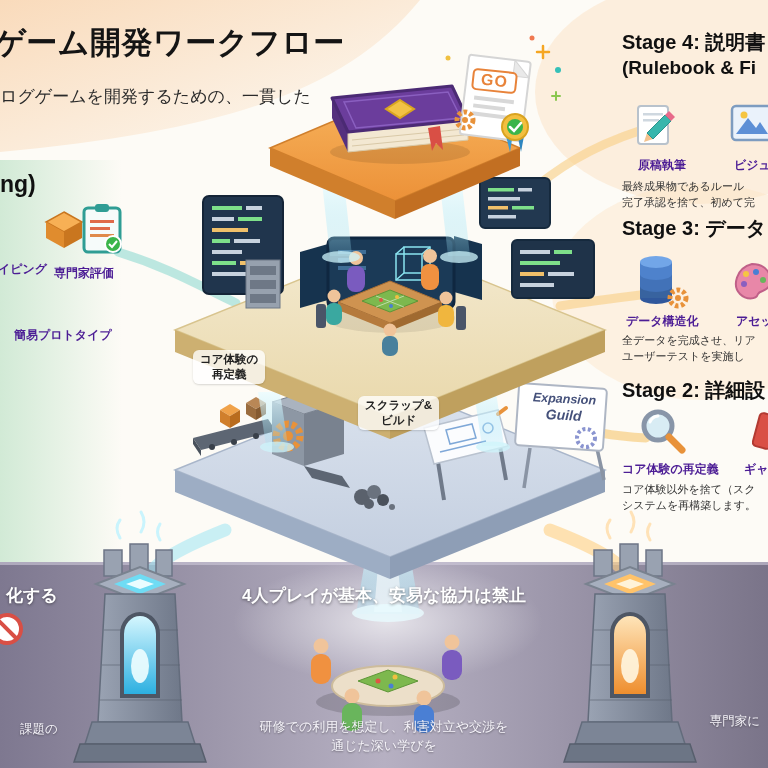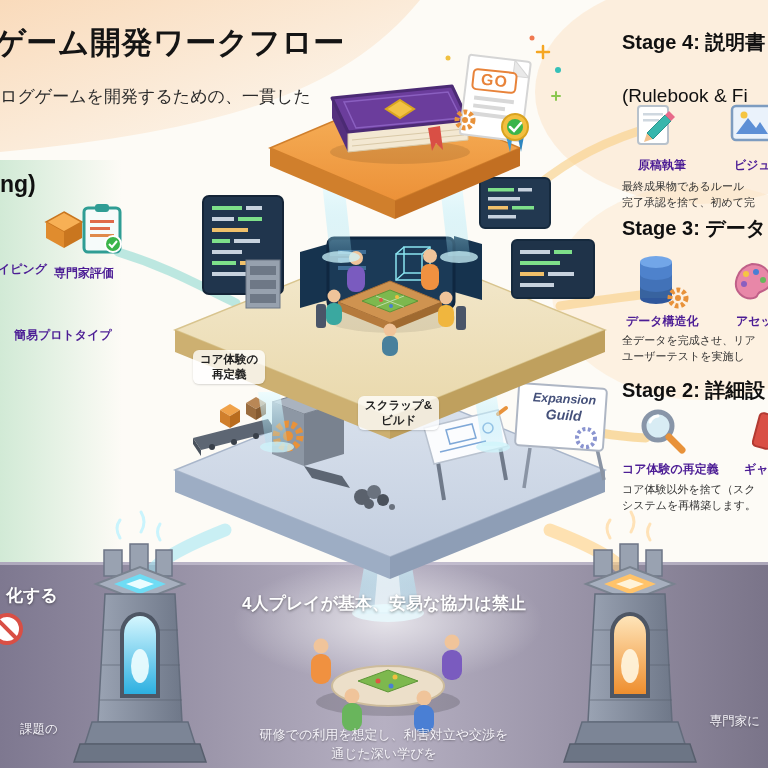--- a/index.html
+++ b/index.html
@@ -3,31 +3,31 @@
 <meta charset="utf-8">
 <style>
   html,body{margin:0;padding:0;background:#e9e9e9;}
   .canvas{position:relative;width:768px;height:768px;overflow:hidden;background:#fdfbf6;
           font-family:"Liberation Sans","DejaVu Sans",sans-serif;}
   .art{position:absolute;left:0;top:0;width:768px;height:768px;}
   .txt{position:absolute;color:#1b1b1b;white-space:nowrap;line-height:1.25;}
   .title{left:-6px;top:24px;font-size:31px;font-weight:800;letter-spacing:.5px;color:#141414;}
   .sub{left:0;font-size:17px;color:#2a2a2a;}
   .h-big{font-size:20px;font-weight:800;color:#101010;}
-  .h-sub{font-size:19px;font-weight:400;color:#101010;margin-top:28px;}
+  .h-sub{font-size:19px;font-weight:700;color:#101010;}
   .h-left{font-size:23px;font-weight:800;color:#101010;}
   .lbl{font-size:12px;font-weight:700;color:#4c1d95;}
   .body{font-size:11px;color:#333;}
   .chip{position:absolute;background:rgba(255,255,255,.78);border-radius:6px;padding:2px 7px;
         font-size:11.5px;font-weight:700;color:#222;text-align:center;line-height:1.3;
         box-shadow:0 1px 2px rgba(0,0,0,.15);}
   .chip span{display:block;}
   .band-big{font-size:17px;font-weight:800;color:#ffffff;text-shadow:0 1px 3px rgba(0,0,0,.45);}
   .band-small{font-size:12.5px;color:#f6f4fa;text-shadow:0 1px 2px rgba(0,0,0,.4);}
-  .center-x{left:0;right:0;text-align:center;margin-top:8px;}
+  .center-x{left:0;right:0;text-align:center;}
   .icon{position:absolute;}
   .go-chip{position:absolute;left:472px;top:70px;transform:rotate(6deg);border:2.5px solid #e8833a;
            border-radius:5px;color:#e8833a;font-weight:800;font-size:16px;letter-spacing:1px;
            padding:0 7px;background:#fff;}
   .whiteboard-txt{position:absolute;left:521px;top:392px;width:86px;text-align:center;
                   transform:rotate(3deg);color:#44507a;font-style:italic;font-weight:700;line-height:1.2;}
   .whiteboard-txt .l1{display:block;font-size:12.5px;}
   .whiteboard-txt .l2{display:block;font-size:14px;}
 </style>
 </head>

